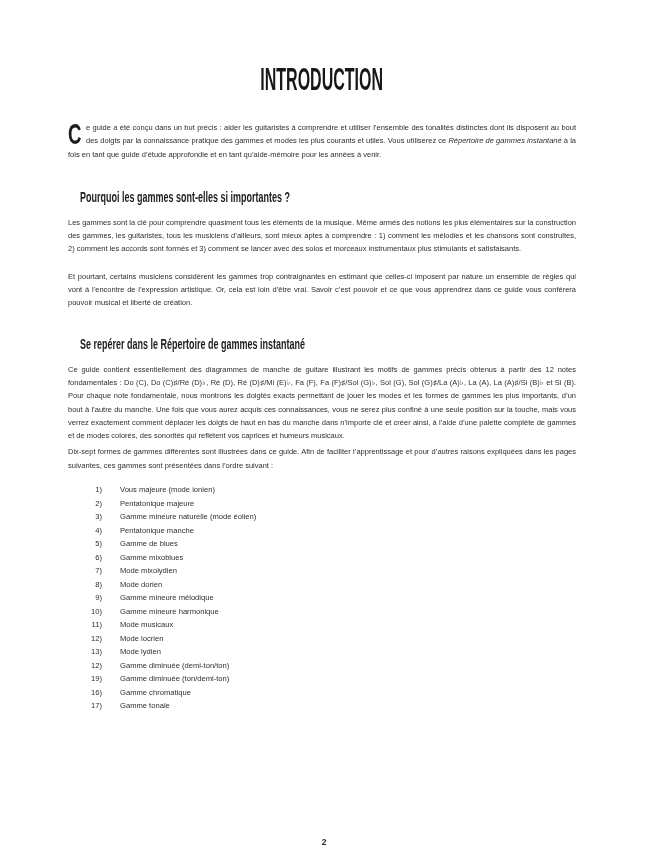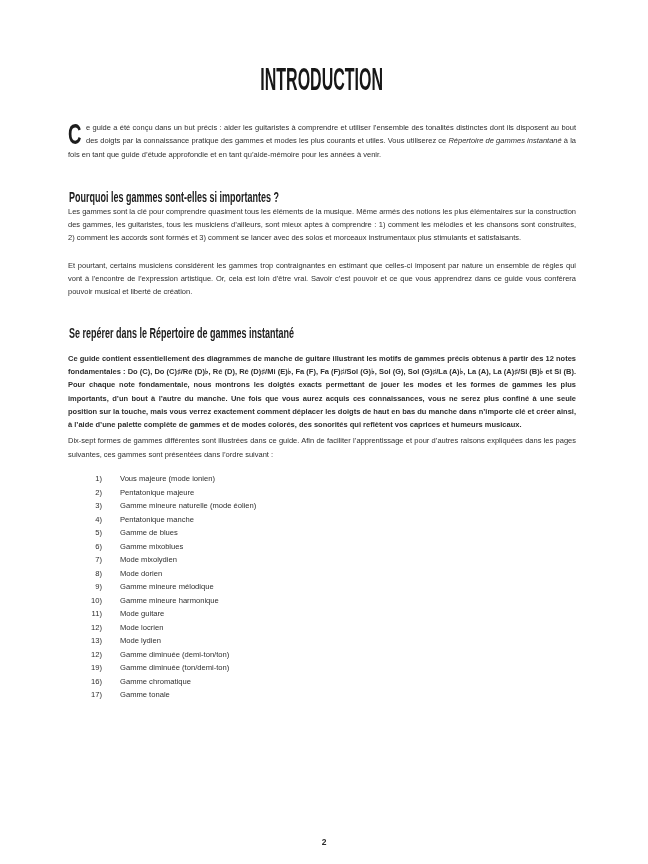--- a/index.html
+++ b/index.html
@@ -26,21 +26,21 @@
     font-weight: bold;
     color: #171717;
   }
   h1.title .cond {
     display: inline-block;
     transform: scaleX(0.5);
     transform-origin: center;
     white-space: nowrap;
   }
   h2.sec-heading {
-    margin: 1px;
+    margin: 12px;
     font-size: 15px;
     line-height: 15px;
     font-weight: bold;
     color: #1d1d1d;
     text-decoration: underline;
   }
   h2.sec-heading .cond {
     display: inline-block;
     transform: scaleX(0.6);
     transform-origin: left center;
@@ -51,21 +51,21 @@
   p.body {
     margin: 0;
     font-size: 7.5px;
     line-height: 13.3px;
     text-align: justify;
     color: #2e2e2e;
   }
   p.intro-para { margin-top: 27px; }
   p.p-s1a { }
   p.p-s1b { margin-top: 14px; }
-  p.p-s2a { margin-top: 12px; font-weight: bold; }
+  p.p-s2a { margin-top: 12px; }
   p.p-s2b { margin-top: 3px; }
   .dropcap {
     float: left;
     width: 15px;
     height: 26px;
     font-size: 30px;
     line-height: 26px;
     font-weight: bold;
     color: #1d1d1d;
     transform: scaleX(0.62);
@@ -167,21 +167,21 @@
       <div class="row">
           <span class="num">9)</span>
           <span class="label">Gamme mineure mélodique</span>
         </div>
       <div class="row">
           <span class="num">10)</span>
           <span class="label">Gamme mineure harmonique</span>
         </div>
       <div class="row">
           <span class="num">11)</span>
-          <span class="label">Mode guitare</span>
+          <span class="label">Mode musicaux</span>
         </div>
       <div class="row">
           <span class="num">12)</span>
           <span class="label">Mode locrien</span>
         </div>
       <div class="row">
           <span class="num">13)</span>
           <span class="label">Mode lydien</span>
         </div>
       <div class="row">

